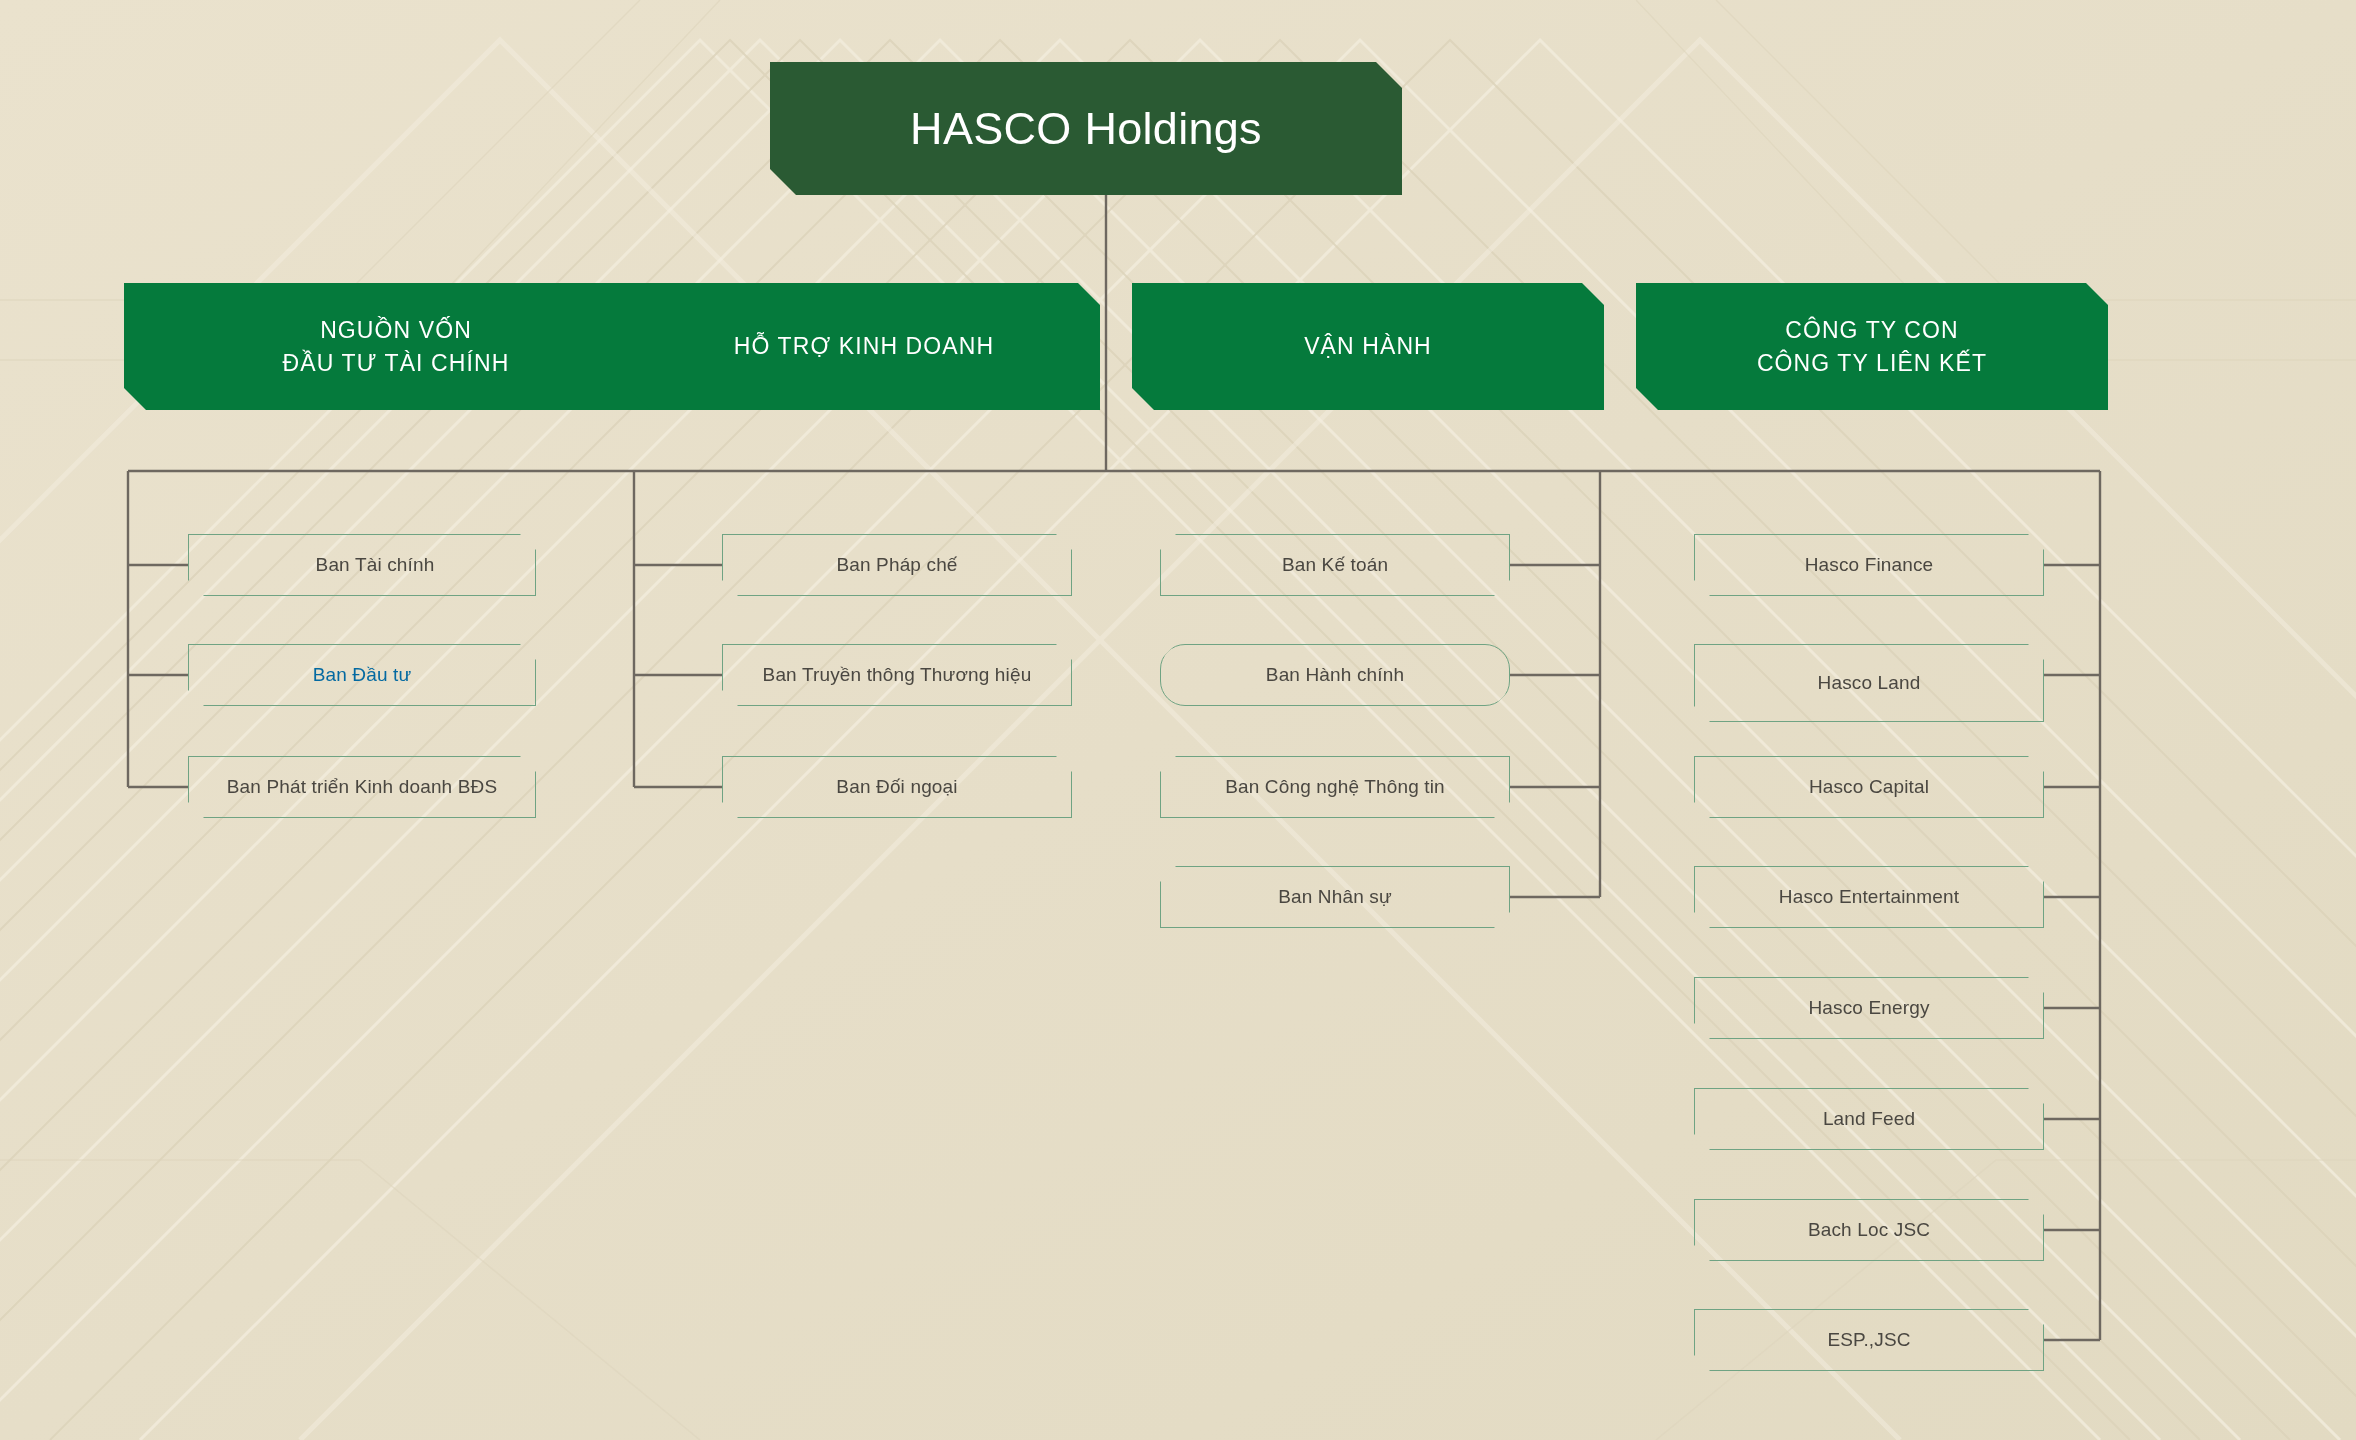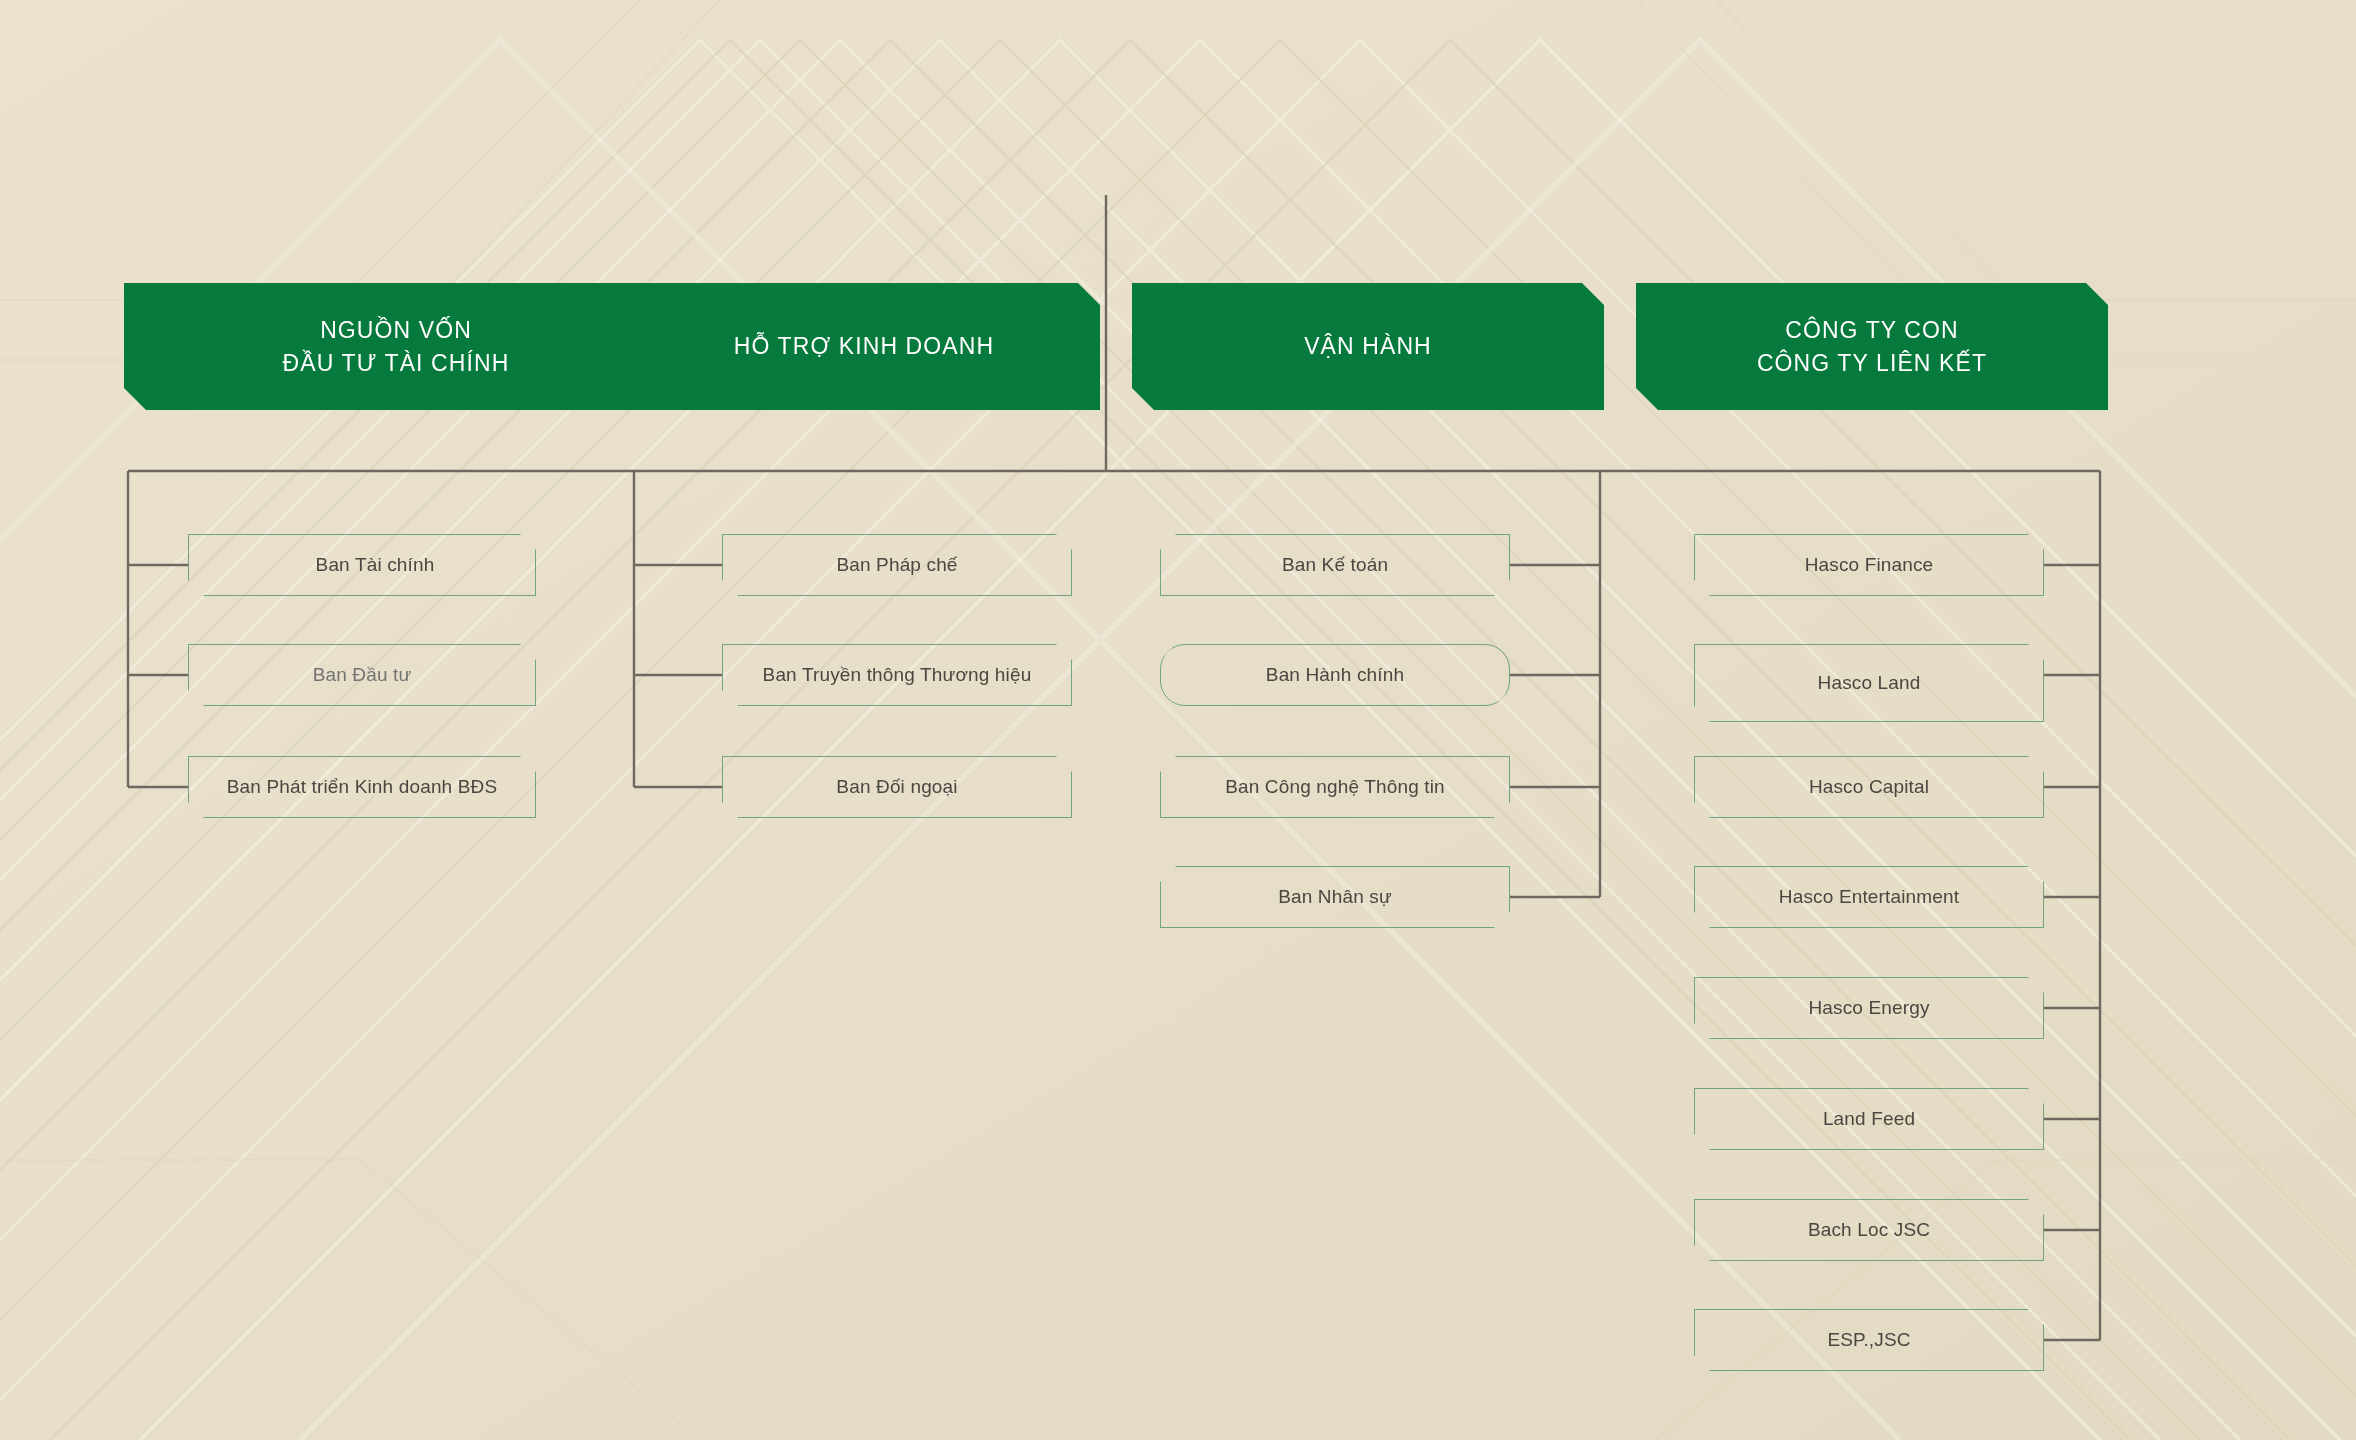--- a/index.html
+++ b/index.html
@@ -151,20 +151,23 @@
         <line x1="2044" y1="675" x2="2100" y2="675" stroke="#6E6860" stroke-width="2.4"></line>
         <line x1="2044" y1="787" x2="2100" y2="787" stroke="#6E6860" stroke-width="2.4"></line>
         <line x1="2044" y1="897" x2="2100" y2="897" stroke="#6E6860" stroke-width="2.4"></line>
         <line x1="2044" y1="1008" x2="2100" y2="1008" stroke="#6E6860" stroke-width="2.4"></line>
         <line x1="2044" y1="1119" x2="2100" y2="1119" stroke="#6E6860" stroke-width="2.4"></line>
         <line x1="2044" y1="1230" x2="2100" y2="1230" stroke="#6E6860" stroke-width="2.4"></line>
         <line x1="2044" y1="1340" x2="2100" y2="1340" stroke="#6E6860" stroke-width="2.4"></line>
       </svg>
   </div>
 
+  <div class="root-node" style="left: 770px; top: 62px; width: 632px; height: 133px; background: rgb(42, 90, 51);">
+    <span>HASCO Holdings</span>
+  </div>
 
   <div id="banner-layer">
       <div class="banner" style="left: 124px; top: 283px; width: 544px; height: 127px; background: rgb(5, 122, 60);">
         <div>
           <span>NGUỒN VỐN</span>
           <span>ĐẦU TƯ TÀI CHÍNH</span>
         </div>
       </div>
       <div class="banner" style="left: 628px; top: 283px; width: 472px; height: 127px; background: rgb(5, 122, 60);">
         <div>
@@ -181,21 +184,21 @@
           <span>CÔNG TY CON</span>
           <span>CÔNG TY LIÊN KẾT</span>
         </div>
       </div>
     </div>
 
   <div id="leaf-layer">
       <div class="leaf notch-tr-bl" style="left: 188px; top: 534px; width: 348px; height: 62px; border-color: rgb(111, 163, 131); color: rgb(74, 71, 65); padding-left: 36px;">
         <span>Ban Tài chính</span>
       </div>
-      <div class="leaf notch-tr-bl" style="left: 188px; top: 644px; width: 348px; height: 62px; border-color: rgb(111, 163, 131); color: #737373;">
+      <div class="leaf notch-tr-bl" style="left: 188px; top: 644px; width: 348px; height: 62px; border-color: rgb(111, 163, 131); color: #0369a1;">
         <span>Ban Đầu tư</span>
       </div>
       <div class="leaf notch-tr-bl" style="left: 188px; top: 756px; width: 348px; height: 62px; border-color: rgb(111, 163, 131); color: rgb(74, 71, 65);">
         <span>Ban Phát triển Kinh doanh BĐS</span>
       </div>
       <div class="leaf notch-tr-bl" style="left: 722px; top: 534px; width: 350px; height: 62px; border-color: rgb(111, 163, 131); color: rgb(74, 71, 65);">
         <span>Ban Pháp chế</span>
       </div>
       <div class="leaf notch-tr-bl" style="left: 722px; top: 644px; width: 350px; height: 62px; border-color: rgb(111, 163, 131); color: rgb(74, 71, 65);">
         <span>Ban Truyền thông Thương hiệu</span>

